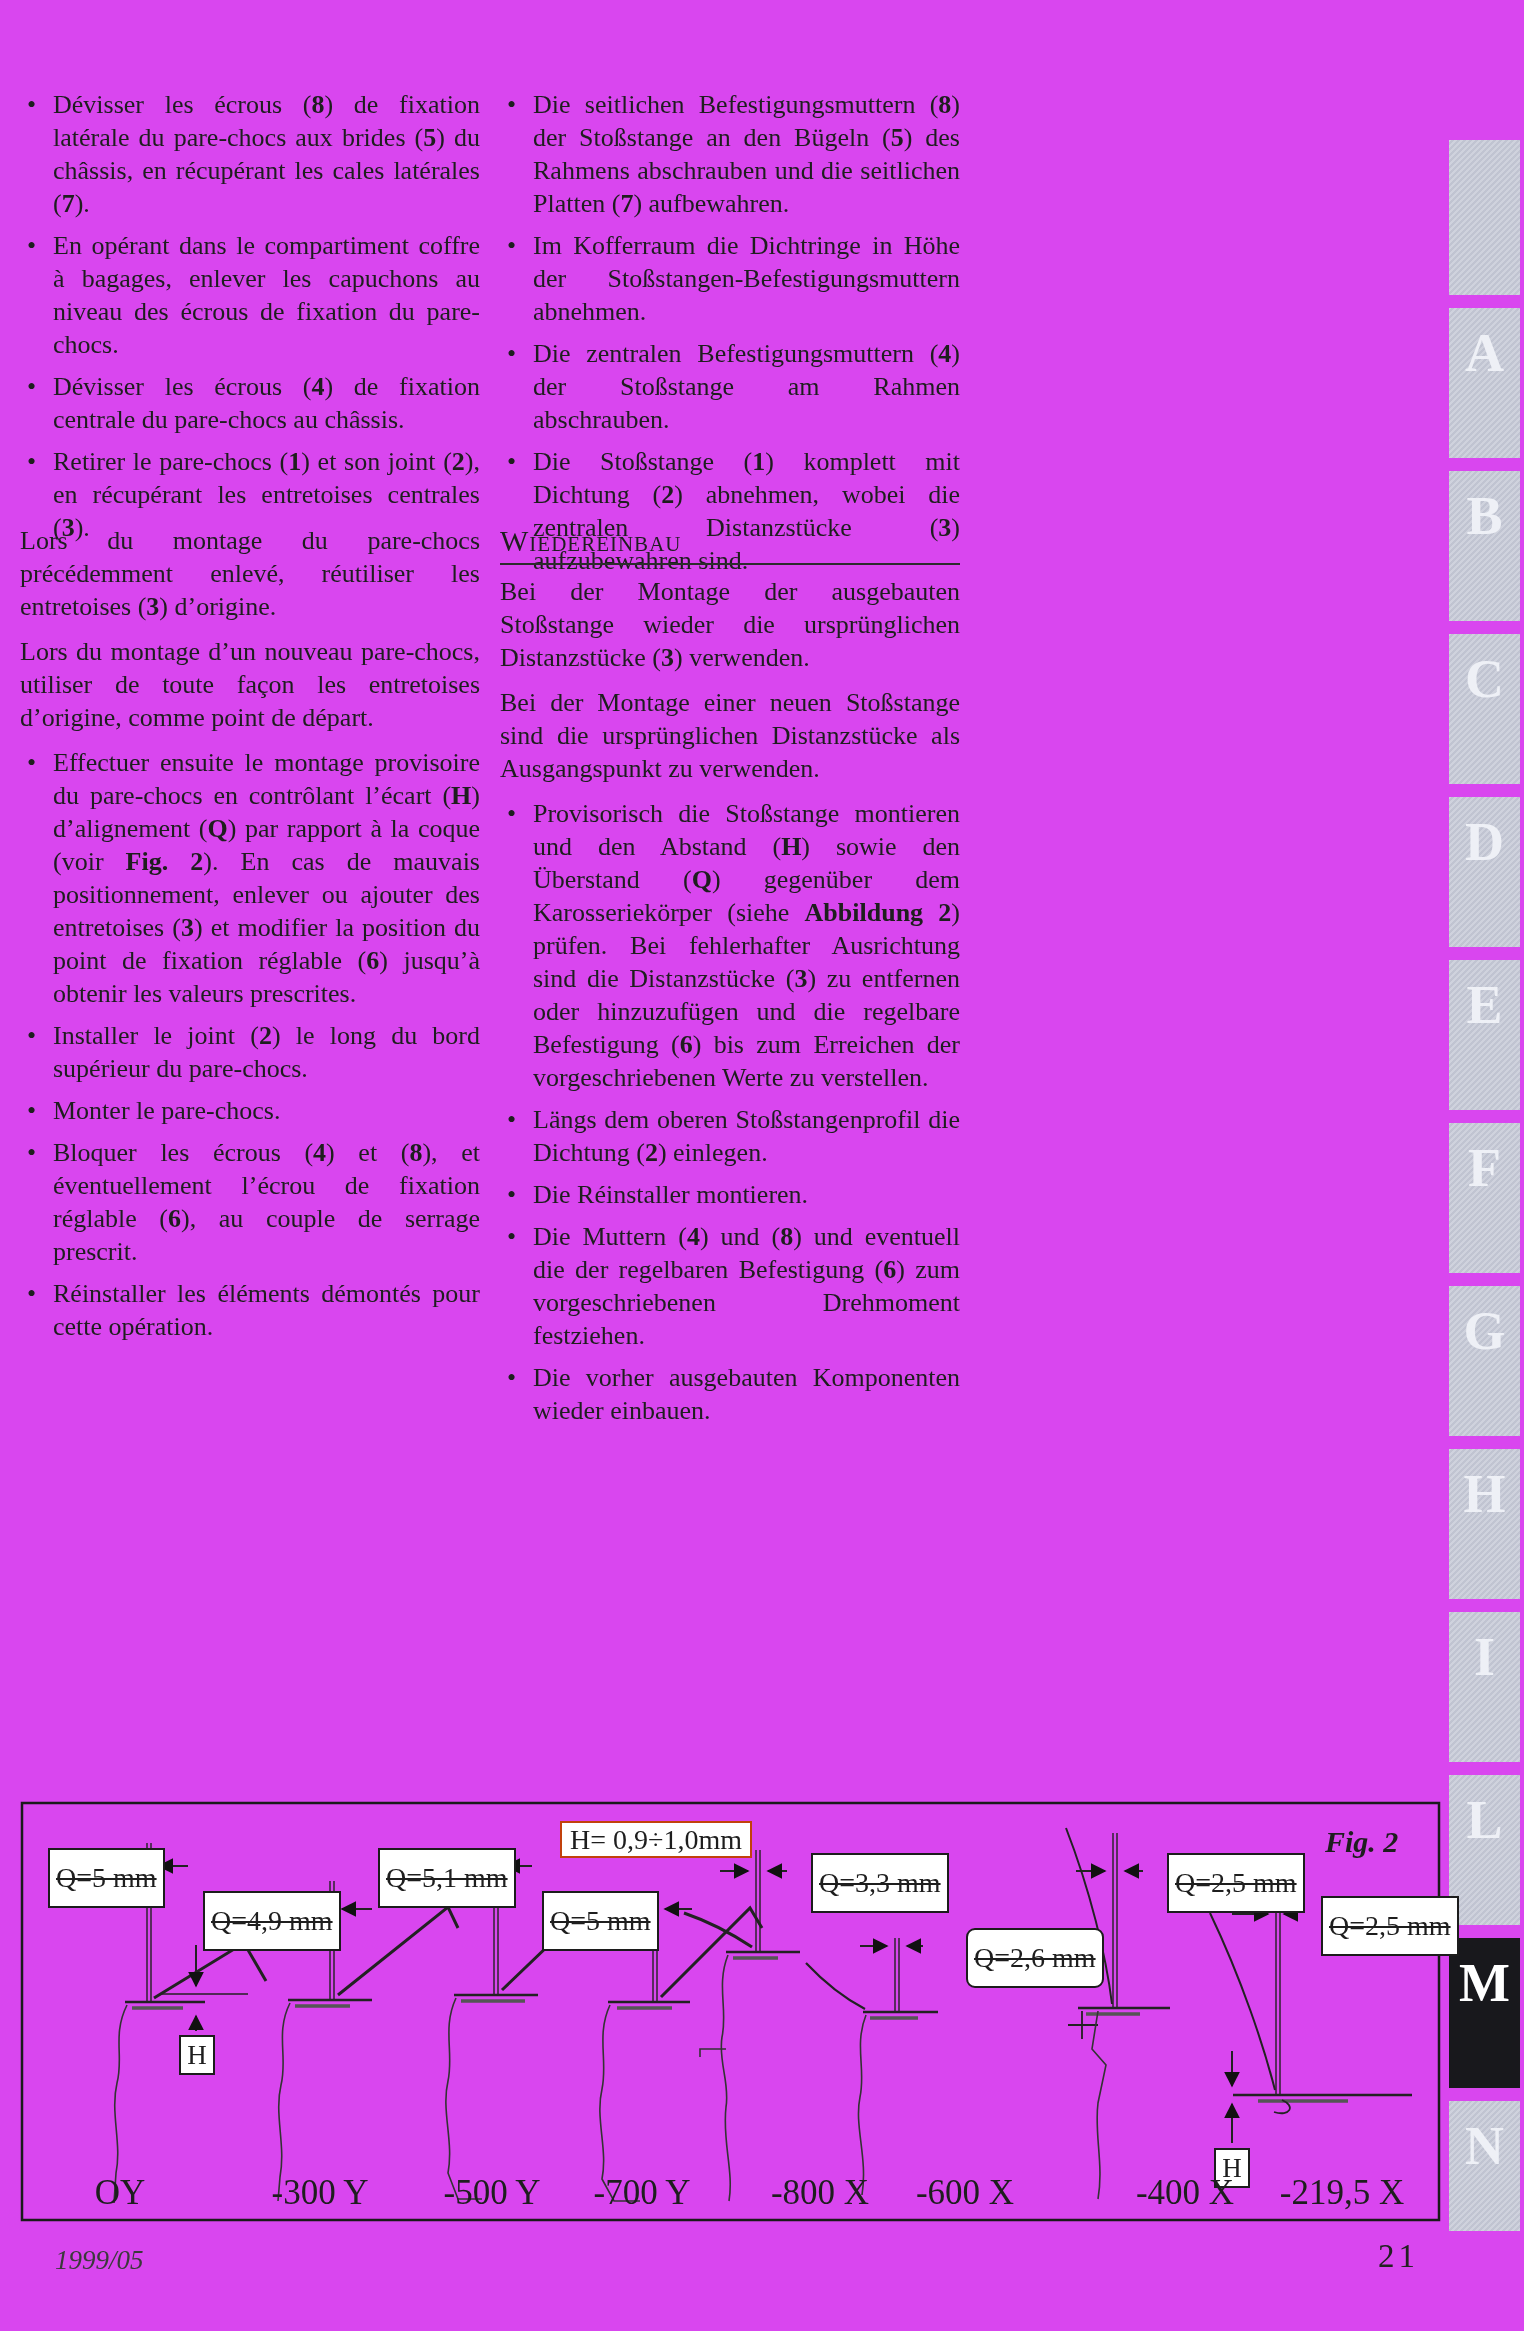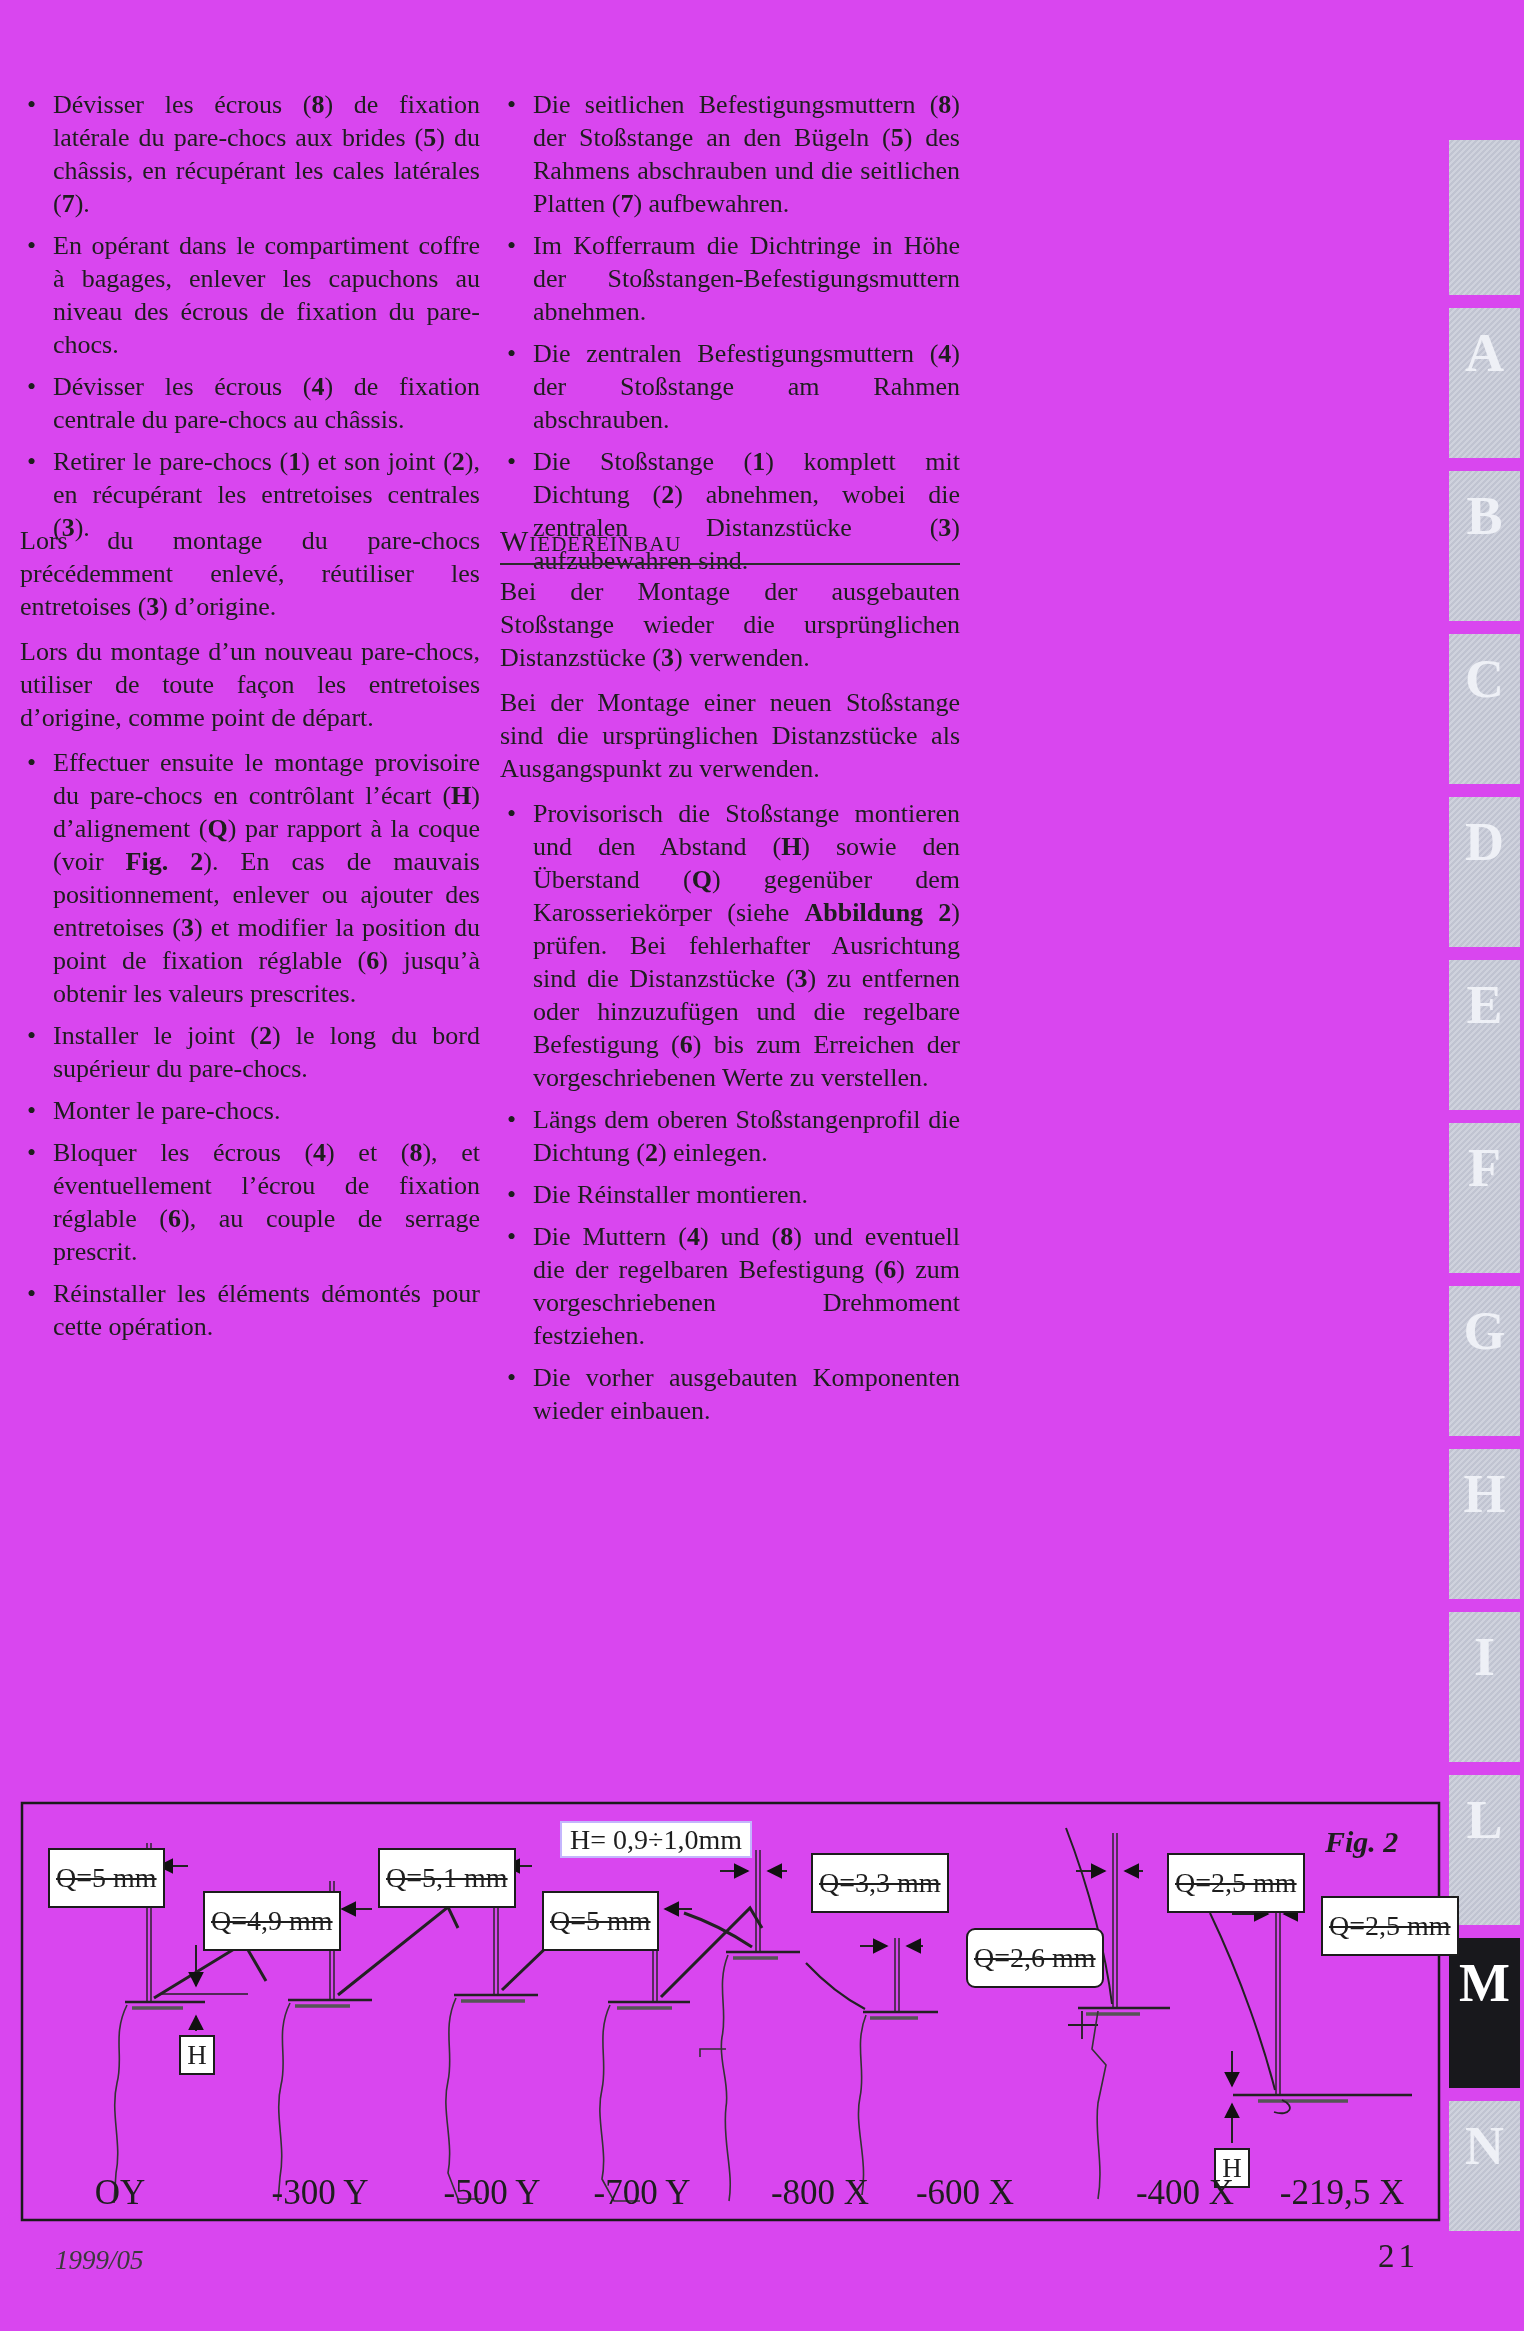--- a/index.html
+++ b/index.html
@@ -26,21 +26,21 @@
             font-size:54px;line-height:1;color:#eef0f6;padding-top:18px;box-sizing:border-box;}
   .tabblock.blank{height:155px;padding-top:0;}
   .tabblock.active{background:#18181c;color:#ffffff;}
   .tabblock.last{height:130px;}
   
   #figure2{position:absolute;left:20px;top:1795px;width:1422px;height:430px;}
   #figure2 svg{position:absolute;left:0;top:0;}
   .qbox{position:absolute;border:2px solid #1c1c1c;background:#fff;box-sizing:border-box;
         font-size:28px;line-height:32px;text-align:center;white-space:nowrap;padding:12px 6px;margin-left:24px;}
   .qbox .strike{text-decoration:line-through;text-decoration-thickness:2px;}
-  .hrange{position:absolute;border:2px solid #c4b5fd;background:#fff;box-sizing:border-box;
+  .hrange{position:absolute;border:2px solid #c2410c;background:#fff;box-sizing:border-box;
         font-size:28px;line-height:33px;text-align:left;white-space:nowrap;padding:0 8px;}
   .hbox{position:absolute;border:2px solid #1c1c1c;background:#fff;box-sizing:border-box;
         width:36px;height:40px;font-size:27px;line-height:36px;text-align:center;}
   .station{position:absolute;width:150px;text-align:center;font-size:35px;}
   .figcap{position:absolute;font-style:italic;font-weight:bold;font-size:30px;}
   
   #footer-left{position:absolute;left:55px;top:2245px;font-size:27px;font-style:italic;color:#3a3a3a;}
   #page-num{position:absolute;left:1378px;top:2238px;font-size:33px;letter-spacing:4px;color:#222;}
 </style>
 </head>

